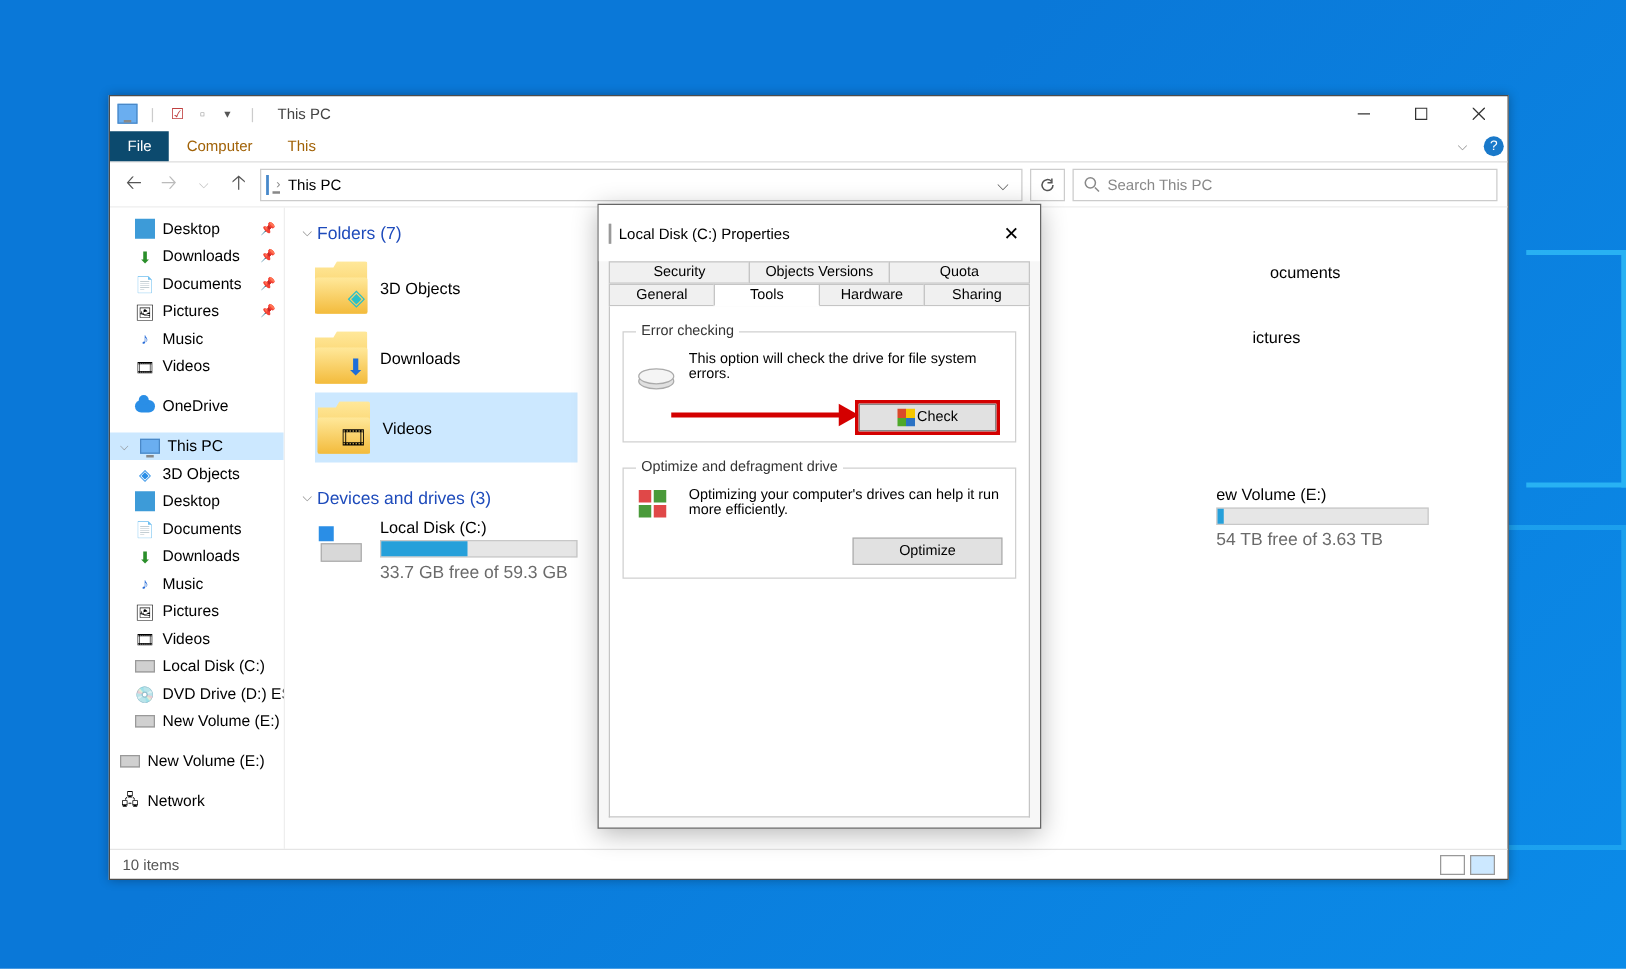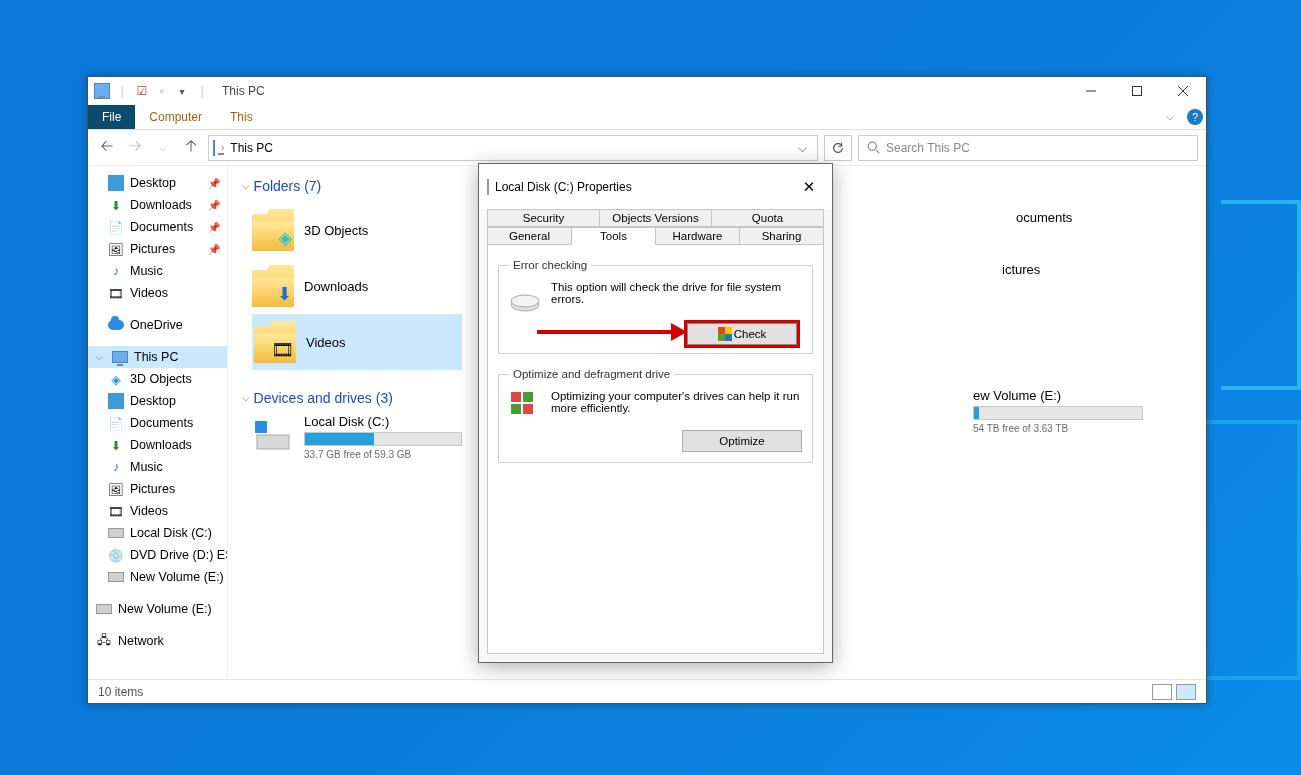--- a/index.html
+++ b/index.html
@@ -56,21 +56,21 @@
   .folder{width:42px; height:42px; position:relative;}
   .folder .back{position:absolute; inset:0; background:linear-gradient(#ffe89a,#f7c44a); border-radius:2px 2px 0 0; clip-path:polygon(0 12%,35% 12%,42% 0,100% 0,100% 100%,0 100%);}
   .folder .front{position:absolute; left:0; right:0; bottom:0; height:70%; background:linear-gradient(#ffe89a,#f3bb3c); border-radius:2px;}
   .folder .em{position:absolute; right:2px; bottom:2px; font-size:18px;}
   .tile.sel{background:#cce8ff;}
   .drive-tile{display:flex; gap:10px; width:280px; align-items:flex-start;}
   .drive-ico{width:42px; height:42px; display:flex; align-items:center; justify-content:center;}
   .drive-body{display:flex; flex-direction:column; gap:3px; flex:1;}
   .bar{height:14px; background:#e6e6e6; border:1px solid #c8c8c8; position:relative;}
   .bar .fill{position:absolute; left:0; top:0; bottom:0; background:#26a0da;}
-  .sub{color:#6a6a6a; font-size:10px;}
+  .sub{color:#6a6a6a; font-size:14px;}
 
   .status{height:24px; border-top:1px solid #e5e5e5; font-size:12px; color:#555; display:flex; align-items:center; padding:0 10px;}
   .status .views{margin-left:auto; display:flex; gap:4px;}
   .status .views span{width:20px;height:16px;border:1px solid #999; display:inline-block;}
 
   
   .dlg{position:absolute; left:478px; top:163px; width:355px; height:500px;
        background:#f7f7f7; border:1px solid #666; box-shadow:0 4px 20px rgba(0,0,0,.3);
        display:flex; flex-direction:column; z-index:10;}
   .dlg-title{height:45px; display:flex; align-items:center; font-size:12px; padding:0 8px; background:#fff;}

